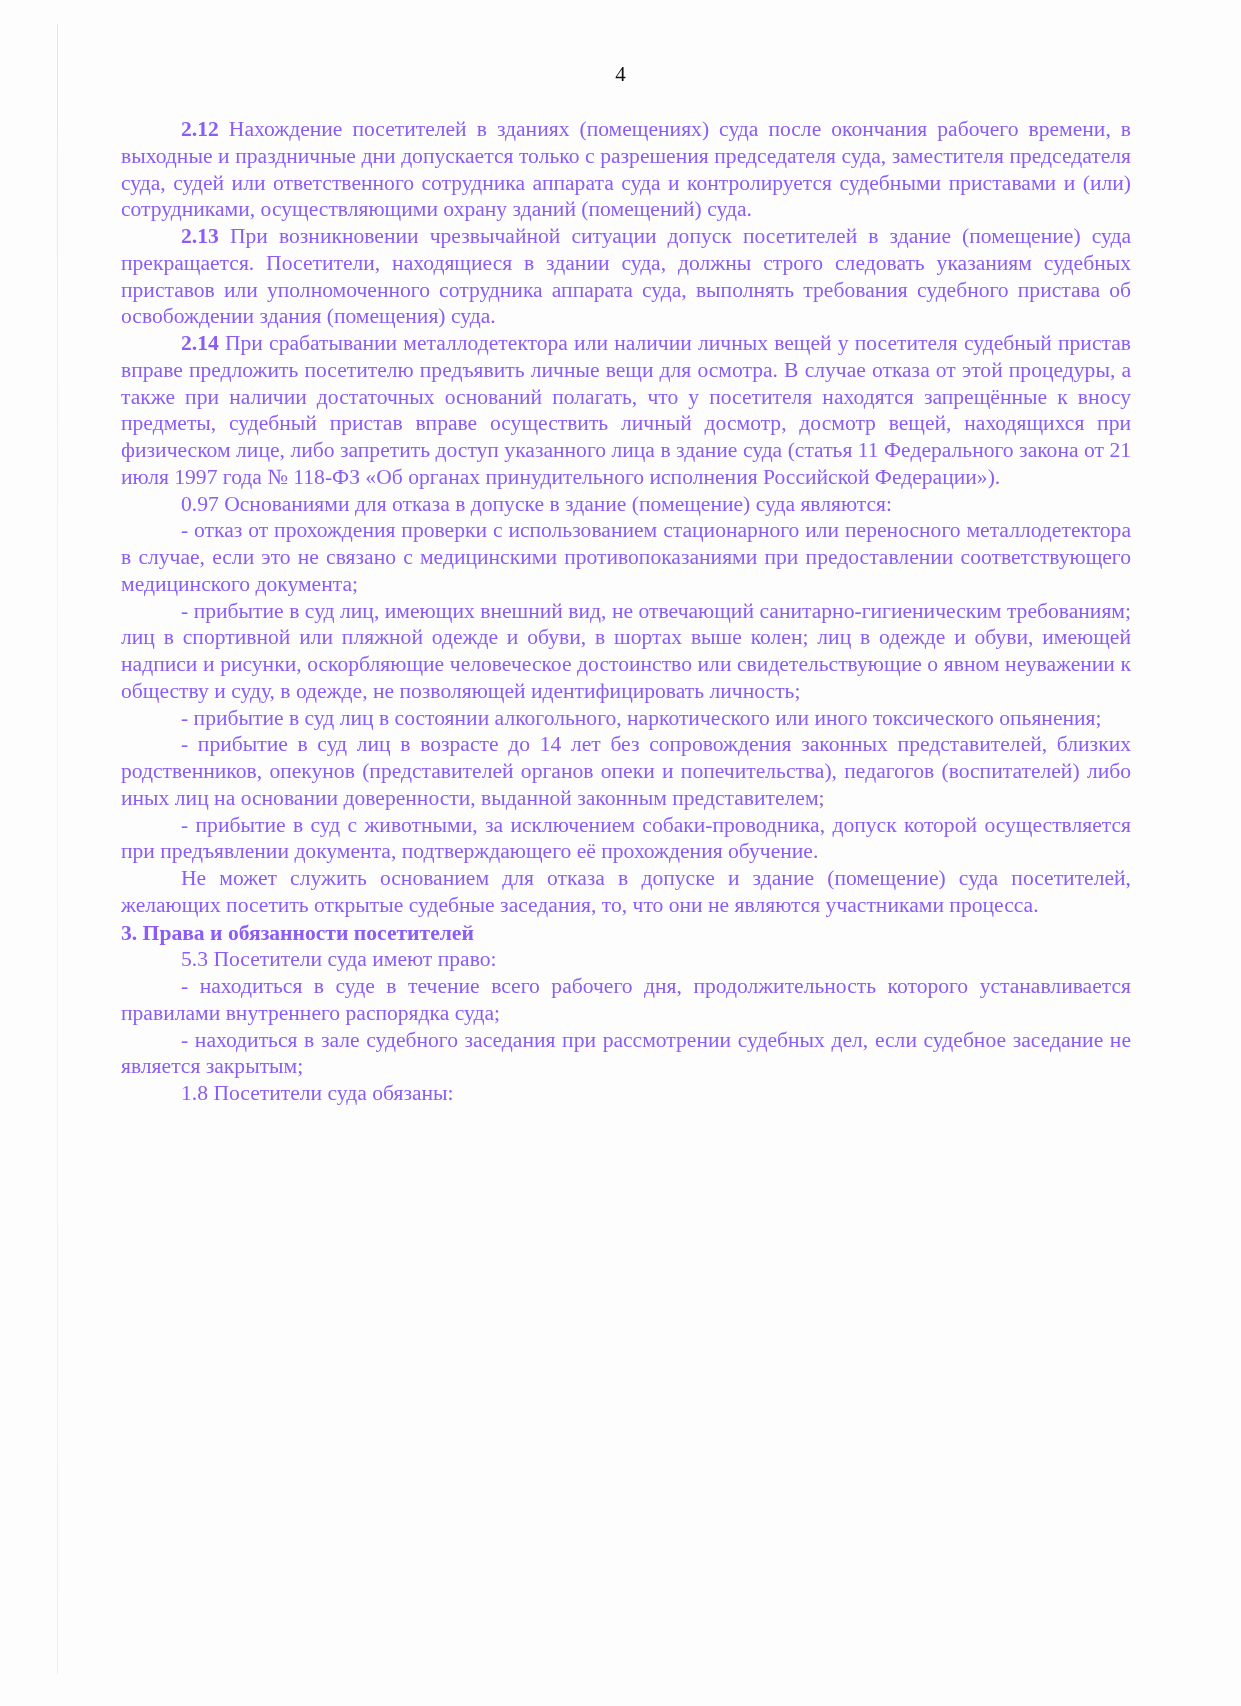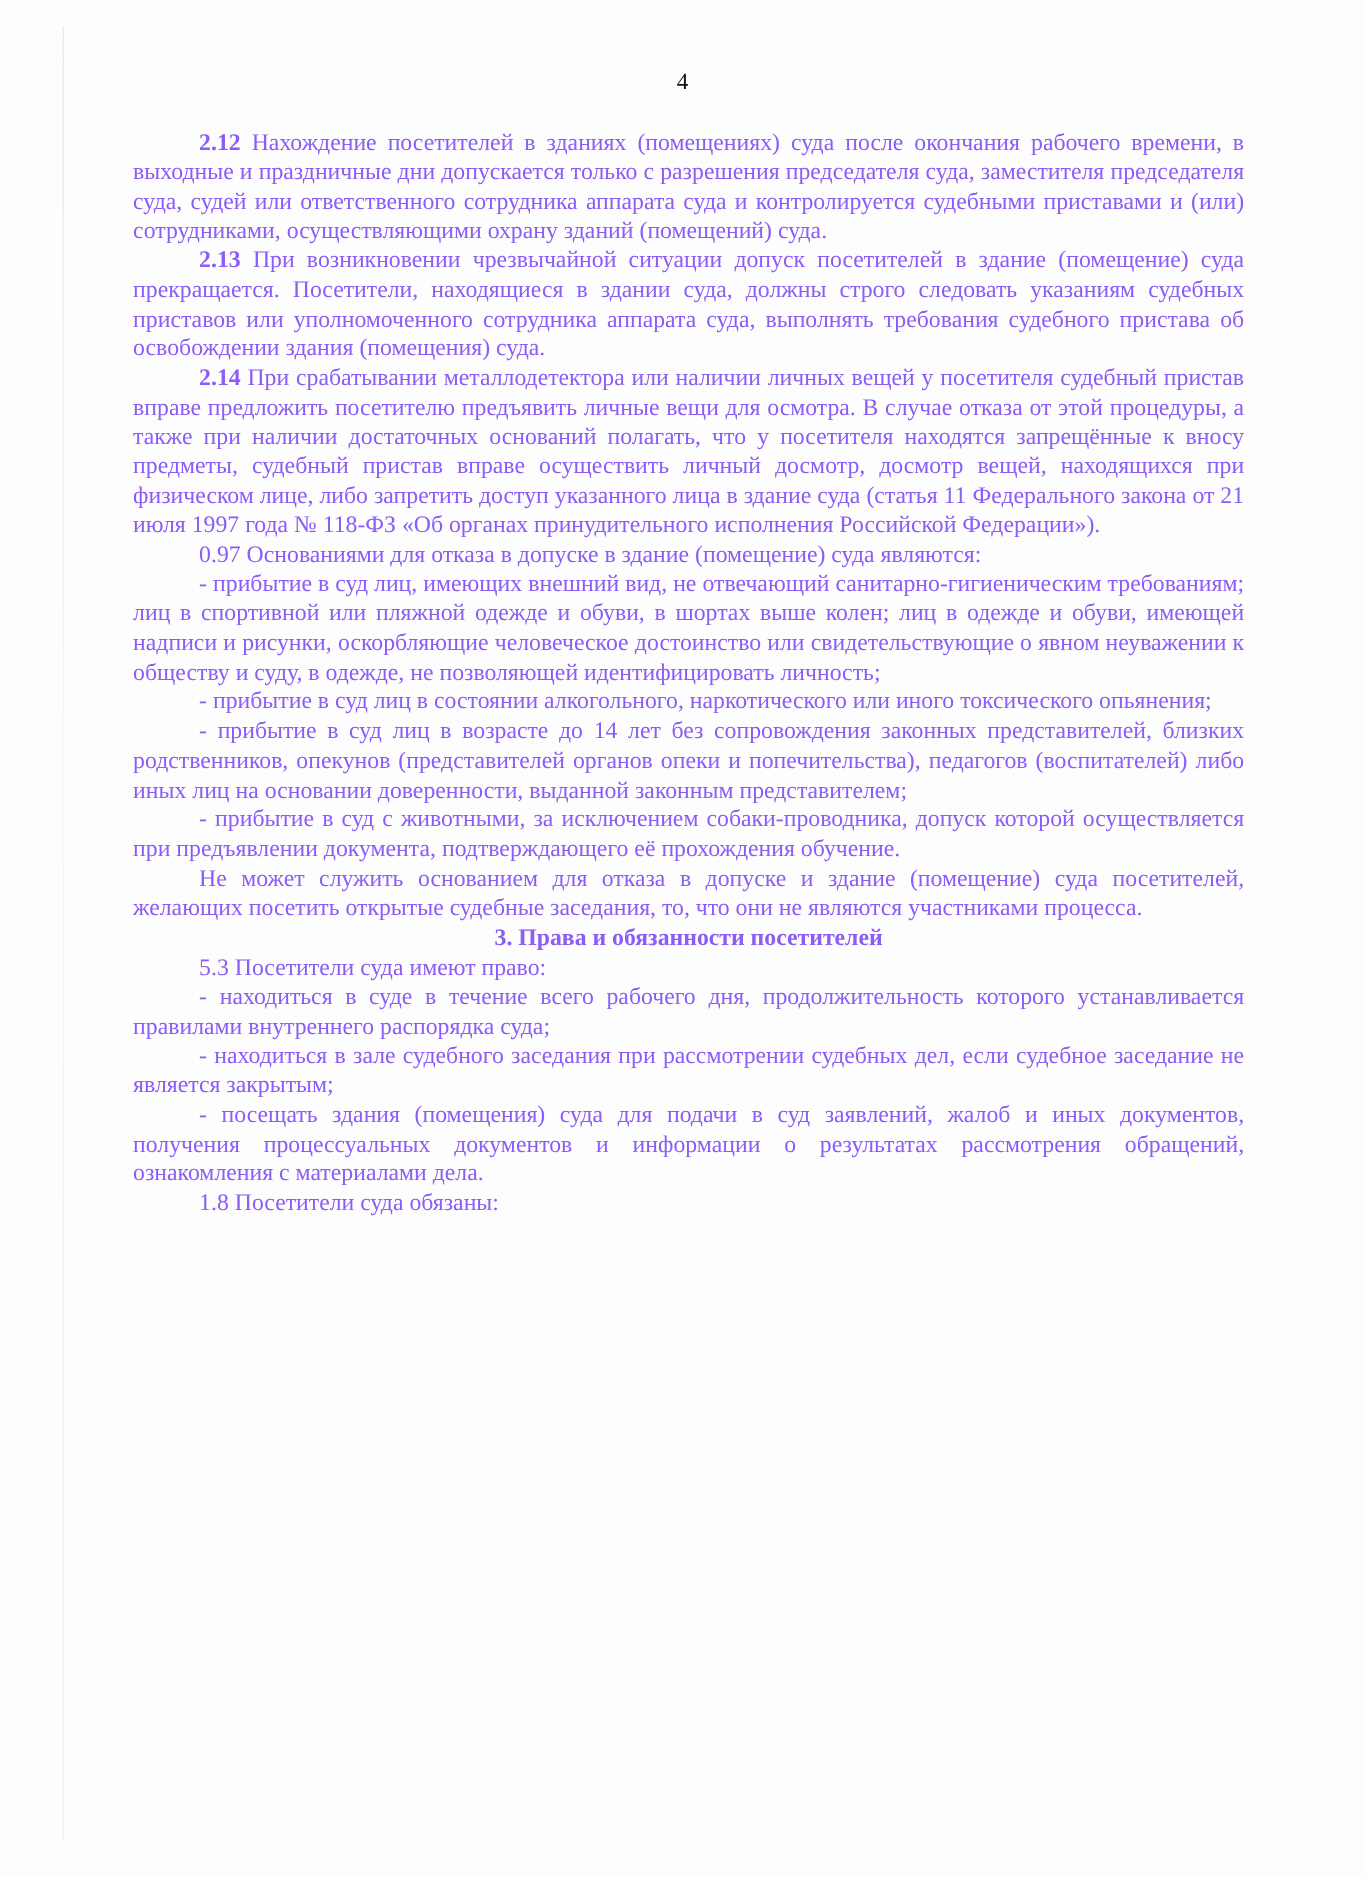--- a/index.html
+++ b/index.html
@@ -17,43 +17,43 @@
     font-family: "Liberation Serif", serif; font-size: 21px; color: #111;
   }
   .content {
     position: absolute; left: 121px; top: 116px; width: 1010px;
     font-family: "Liberation Serif", serif; font-size: 21.6px; line-height: 26.75px;
     color: #8b5cf6; text-align: justify;
   }
   .content p { margin: 0; text-indent: 60px; }
   .content p b { font-weight: bold; }
   .content h2 {
-    margin: 0; padding: 1px 0 0 0; text-align: center; font-size: 21.6px; font-weight: bold;
+    margin: 0; padding: 1px 0 0 0; font-size: 21.6px; font-weight: bold;
     line-height: 26.75px;
   }
 </style>
 </head>
 <body>
 
 <div class="page">
   <div class="scan-edge"></div>
   <div class="page-number">4</div>
 
   <div class="content">
     <p><b>2.12</b> <span>Нахождение посетителей в зданиях (помещениях) суда после окончания рабочего времени, в выходные и праздничные дни допускается только с разрешения председателя суда, заместителя председателя суда, судей или ответственного сотрудника аппарата суда и контролируется судебными приставами и (или) сотрудниками, осуществляющими охрану зданий (помещений) суда.</span></p>
     <p><b>2.13</b> <span>При возникновении чрезвычайной ситуации допуск посетителей в здание (помещение) суда прекращается. Посетители, находящиеся в здании суда, должны строго следовать указаниям судебных приставов или уполномоченного сотрудника аппарата суда, выполнять требования судебного пристава об освобождении здания (помещения) суда.</span></p>
     <p><b>2.14</b> <span>При срабатывании металлодетектора или наличии личных вещей у посетителя судебный пристав вправе предложить посетителю предъявить личные вещи для осмотра. В случае отказа от этой процедуры, а также при наличии достаточных оснований полагать, что у посетителя находятся запрещённые к вносу предметы, судебный пристав вправе осуществить личный досмотр, досмотр вещей, находящихся при физическом лице, либо запретить доступ указанного лица в здание суда (статья 11 Федерального закона от 21 июля 1997 года № 118-ФЗ «Об органах принудительного исполнения Российской Федерации»).</span></p>
     <p>0.97 Основаниями для отказа в допуске в здание (помещение) суда являются:</p>
+    <p>- отказ от прохождения проверки с использованием стационарного или переносного металлодетектора в случае, если это не связано с медицинскими противопоказаниями при предоставлении соответствующего медицинского документа;</p>
     <p>- прибытие в суд лиц, имеющих внешний вид, не отвечающий санитарно-гигиеническим требованиям; лиц в спортивной или пляжной одежде и обуви, в шортах выше колен; лиц в одежде и обуви, имеющей надписи и рисунки, оскорбляющие человеческое достоинство или свидетельствующие о явном неуважении к обществу и суду, в одежде, не позволяющей идентифицировать личность;</p>
     <p>- прибытие в суд лиц в состоянии алкогольного, наркотического или иного токсического опьянения;</p>
     <p>- прибытие в суд лиц в возрасте до 14 лет без сопровождения законных представителей, близких родственников, опекунов (представителей органов опеки и попечительства), педагогов (воспитателей) либо иных лиц на основании доверенности, выданной законным представителем;</p>
     <p>- прибытие в суд с животными, за исключением собаки-проводника, допуск которой осуществляется при предъявлении документа, подтверждающего её прохождения обучение.</p>
     <p>Не может служить основанием для отказа в допуске и здание (помещение) суда посетителей, желающих посетить открытые судебные заседания, то, что они не являются участниками процесса.</p>
 
     <h2>3. Права и обязанности посетителей</h2>
 
     <p>5.3 Посетители суда имеют право:</p>
     <p>- находиться в суде в течение всего рабочего дня, продолжительность которого устанавливается правилами внутреннего распорядка суда;</p>
     <p>- находиться в зале судебного заседания при рассмотрении судебных дел, если судебное заседание не является закрытым;</p>
-    <p>- посещать здания (помещения) суда для подачи в суд заявлений, жалоб и иных документов, получения процессуальных документов и информации о результатах рассмотрения обращений, ознакомления с материалами дела.</p>
     <p>1.8 Посетители суда обязаны:</p>
   </div>
 </div>
 
 </body></html>

